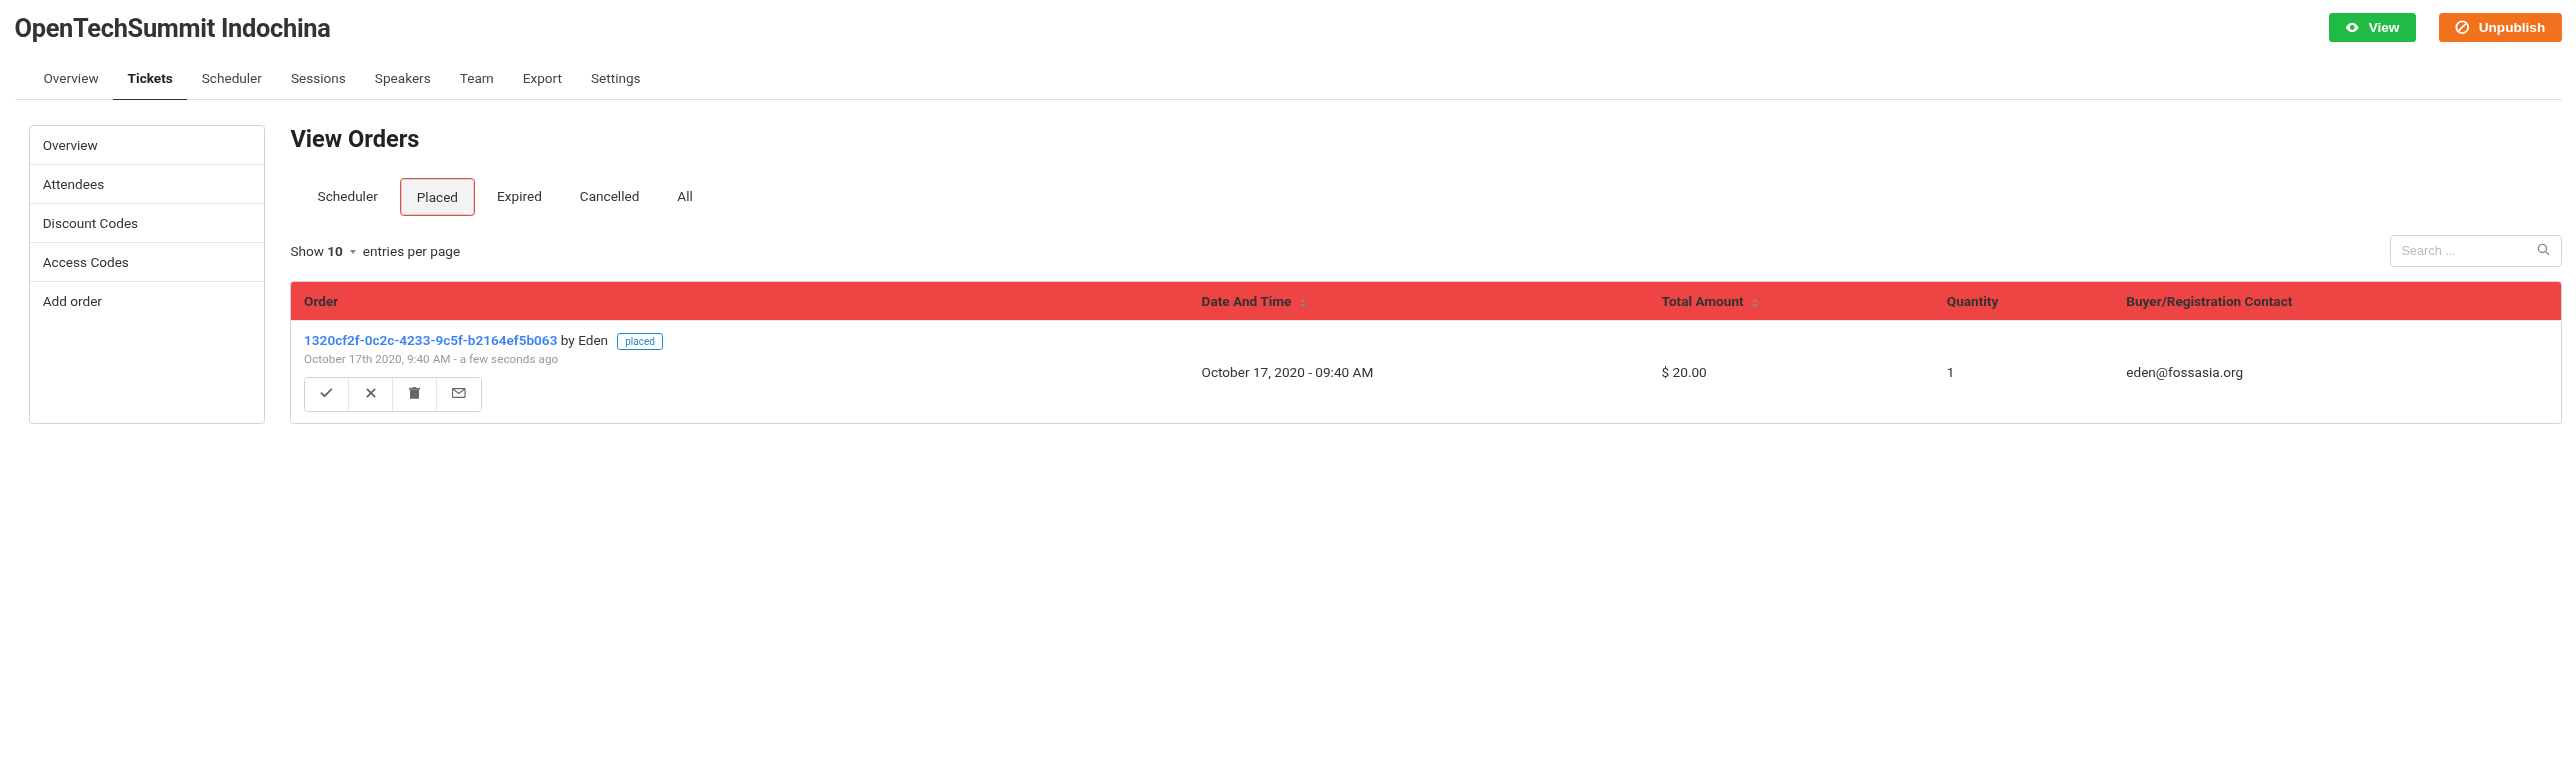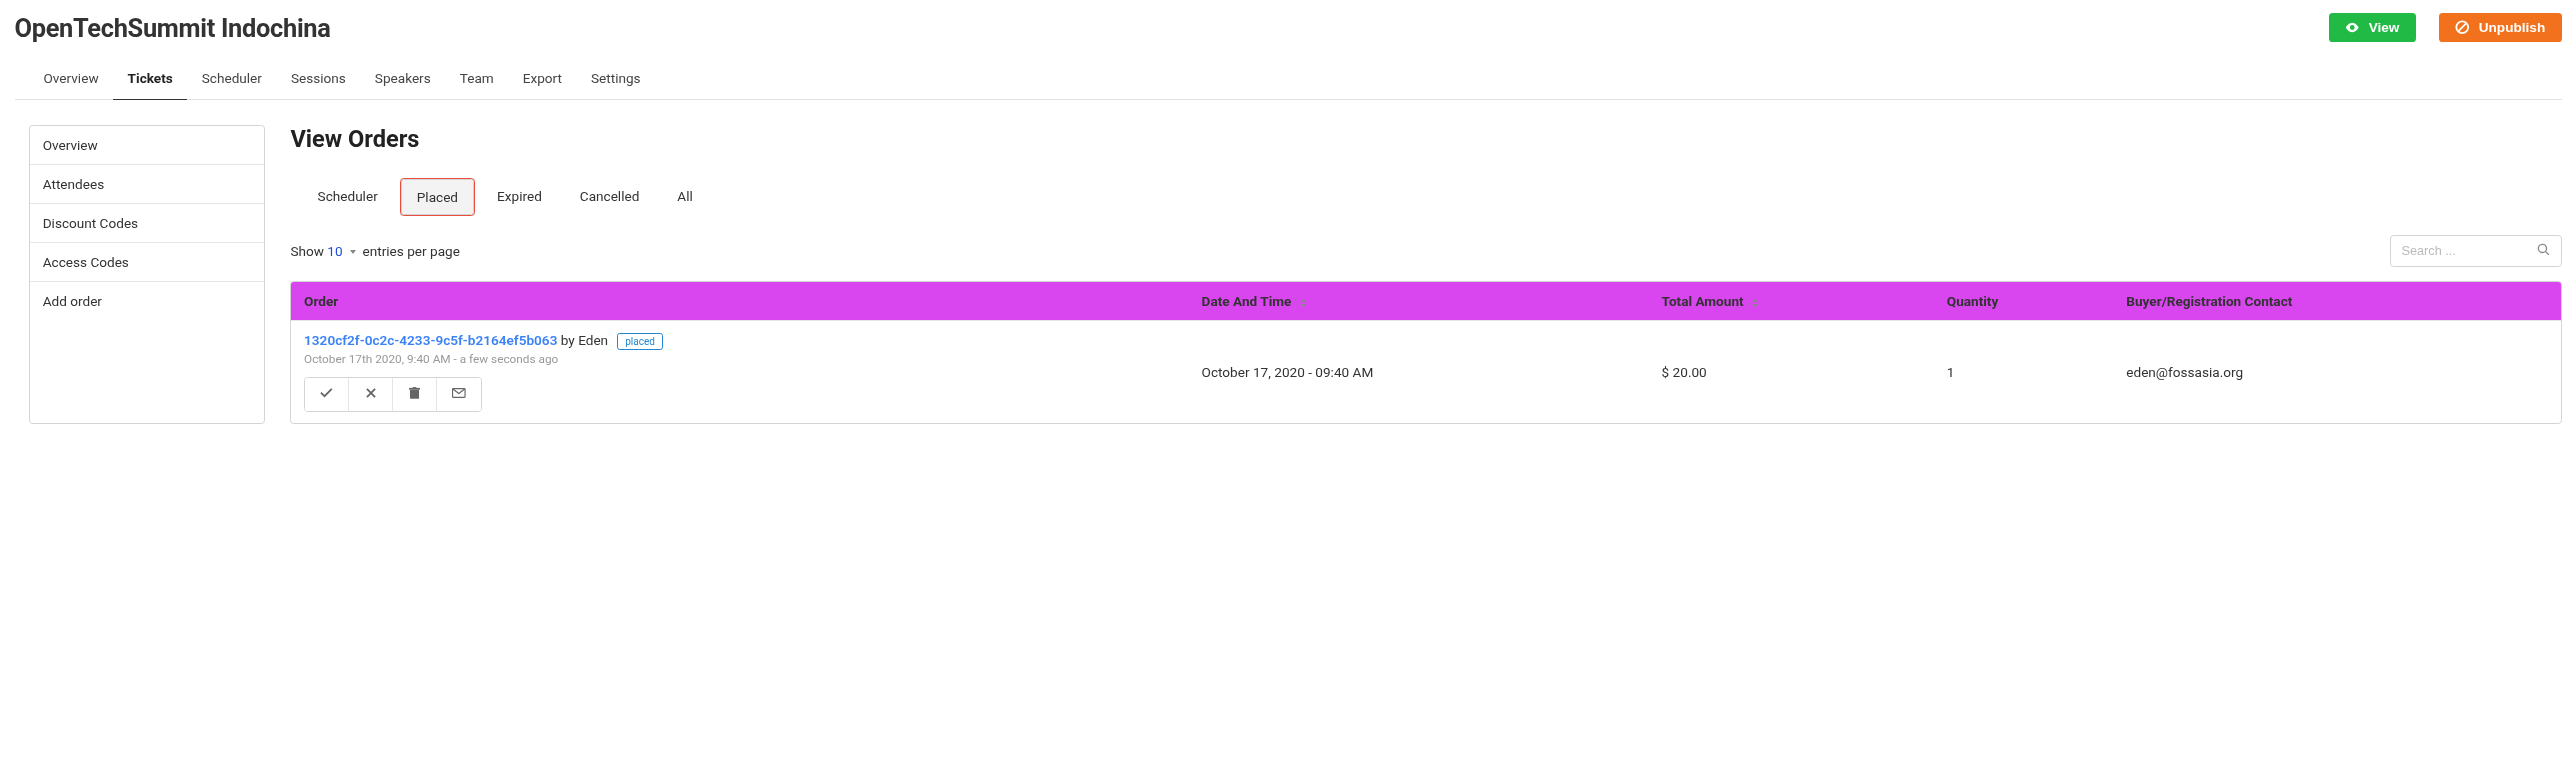--- a/index.html
+++ b/index.html
@@ -177,22 +177,22 @@
       display: flex;
       justify-content: space-between;
       align-items: center;
       margin-top: 20px;
     }
     .entries-control {
       font-size: 13.6px;
       color: #333;
     }
     .entries-num {
-      color: #1d4ed8;
-      font-weight: 400;
+      color: #404040;
+      font-weight: 700;
     }
     .search-box {
       width: 172px;
       border: 0.9px solid #d4d4d5;
       border-radius: 3.6px;
       padding: 7.3px 11px;
       display: flex;
       align-items: center;
       justify-content: space-between;
     }
@@ -208,21 +208,21 @@
       margin-top: 14.5px;
       border: 0.9px solid #d4d4d5;
       border-radius: 3.6px;
       overflow: hidden;
     }
     table {
       width: 100%;
       border-collapse: collapse;
     }
     thead {
-      background: #d946ef;
+      background: #ef4444;
     }
     th {
       text-align: left;
       padding: 11px 12.7px;
       font-size: 13.6px;
       font-weight: 700;
       color: #333;
       border-bottom: 0.9px solid #e6e6e6;
     }
     td {

